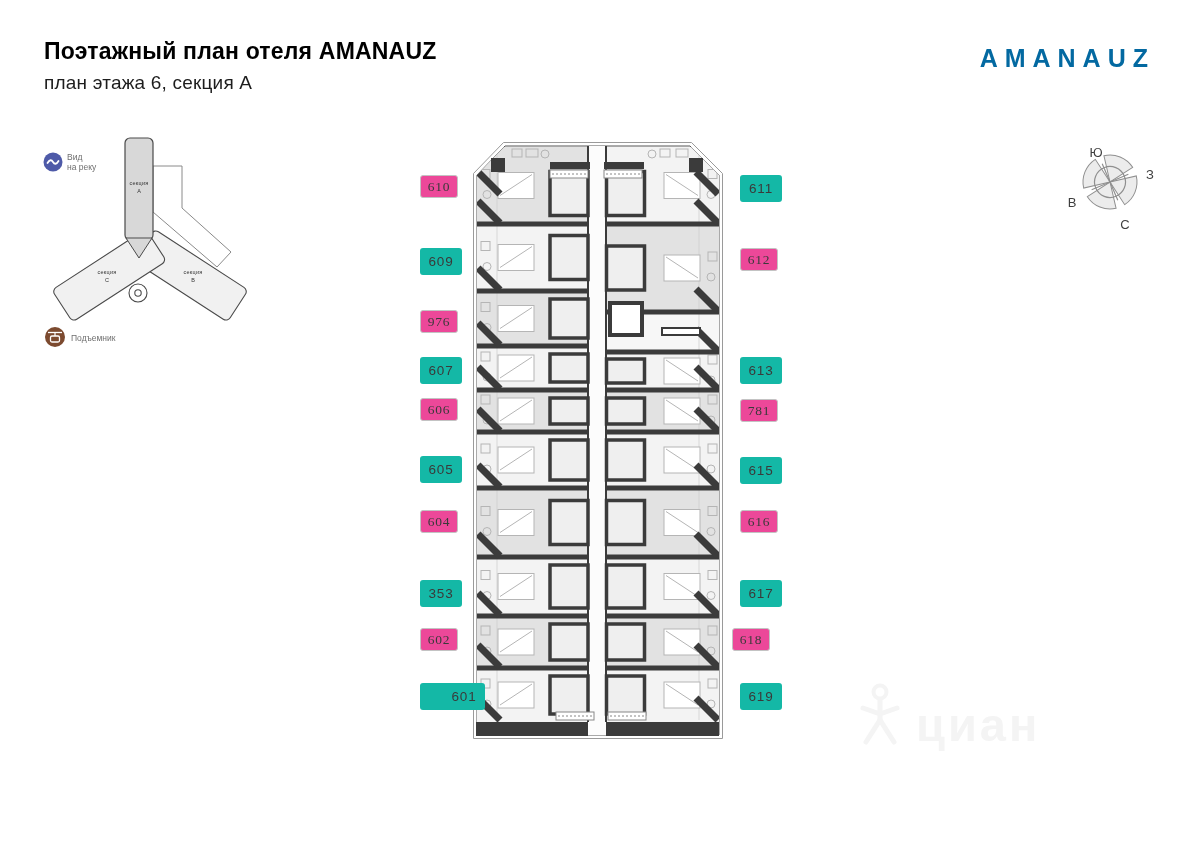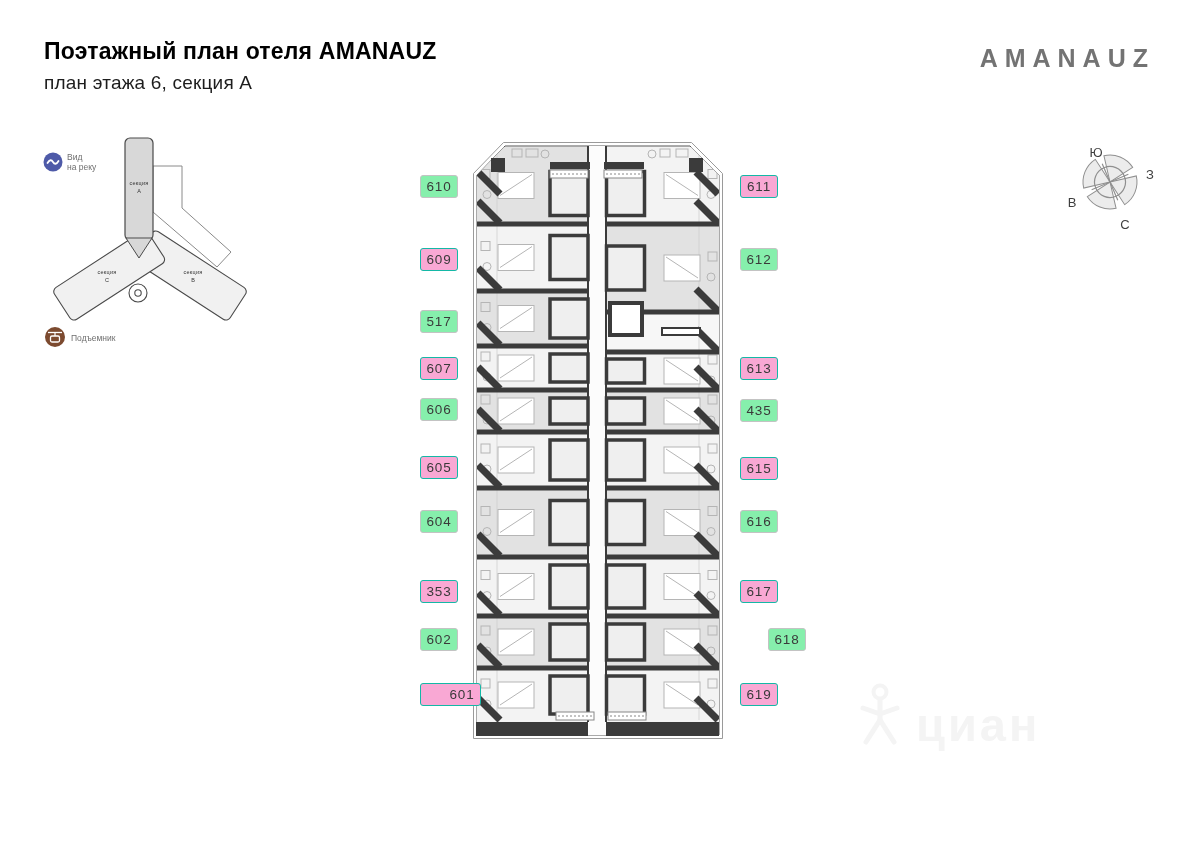--- a/index.html
+++ b/index.html
@@ -3,26 +3,26 @@
 <meta charset="utf-8">
 <style>
   html,body{margin:0;padding:0;background:#fff;}
   .canvas{position:relative;width:1199px;height:848px;background:#ffffff;overflow:hidden;
           font-family:"Liberation Sans",sans-serif;color:#1a1a1a;}
   
   .title-block{position:absolute;left:44px;top:38px;}
   .title-block h1{margin:0;font-size:23px;font-weight:700;letter-spacing:.2px;color:#000000;}
   .title-block h2{margin:7px 0 0 0;font-size:19px;font-weight:400;letter-spacing:.2px;color:#1d1d1d;}
   .brand{position:absolute;right:44px;top:44px;font-size:25px;font-weight:700;
-         letter-spacing:7px;color:#737373;}
+         letter-spacing:7px;color:#0369a1;}
   
   .chip{position:absolute;width:36px;height:21px;line-height:21px;text-align:center;
         font-size:13.5px;letter-spacing:.8px;color:#3a3a3a;border-radius:3px;}
-  .chip.gray{background:#86efac;border:1px solid #c3c3c3;}
-  .chip.white{background:#f9a8d4;border:1px solid #14b8a6;}
+  .chip.gray{background:#ec4899;border:1px solid #c3c3c3;font-family:Liberation Serif, serif;}
+  .chip.white{background:#14b8a6;border:3px solid #14b8a6;}
   
   .overview{position:absolute;left:35px;top:130px;}
   .compass{position:absolute;left:1062px;top:132px;}
   .plan{position:absolute;left:465px;top:138px;}
   svg text{font-family:"Liberation Sans",sans-serif;}
   
   .watermark{position:absolute;left:856px;top:682px;display:flex;align-items:flex-end;gap:12px;}
   .watermark .wm-text{font-size:47px;font-weight:700;letter-spacing:3px;color:#f4f4f4;line-height:1;}
 </style>
 </head>
@@ -347,36 +347,36 @@
         <rect x="608" y="712" width="38" height="8" fill="#fff" stroke="#888" stroke-width="1"></rect>
         <line x1="610" y1="716" x2="644" y2="716" stroke="#888" stroke-width="1" stroke-dasharray="2,2"></line>
         <rect x="476" y="722" width="112" height="14" fill="#3b3b3b"></rect>
         <rect x="606" y="722" width="113" height="14" fill="#3b3b3b"></rect>
       </g>
   </svg>
 
   <div id="chips">
       <div class="chip gray" style="left: 420px; top: 175px;">610</div>
       <div class="chip white" style="left: 420px; top: 248px;">609</div>
-      <div class="chip gray" style="left: 420px; top: 310px;">517</div>
+      <div class="chip gray" style="left: 420px; top: 310px;">976</div>
       <div class="chip white" style="left: 420px; top: 357px;">607</div>
       <div class="chip gray" style="left: 420px; top: 398px;">606</div>
       <div class="chip white" style="left: 420px; top: 456px;">605</div>
       <div class="chip gray" style="left: 420px; top: 510px;">604</div>
       <div class="chip white" style="left: 420px; top: 580px;">353</div>
       <div class="chip gray" style="left: 420px; top: 628px;">602</div>
       <div class="chip white" style="left: 420px; top: 683px; padding-left: 23px;">601</div>
       <div class="chip white" style="left: 740px; top: 175px;">611</div>
       <div class="chip gray" style="left: 740px; top: 248px;">612</div>
       <div class="chip white" style="left: 740px; top: 357px;">613</div>
-      <div class="chip gray" style="left: 740px; top: 399px;">435</div>
+      <div class="chip gray" style="left: 740px; top: 399px;">781</div>
       <div class="chip white" style="left: 740px; top: 441px; margin-top: 16px;">615</div>
       <div class="chip gray" style="left: 740px; top: 510px;">616</div>
       <div class="chip white" style="left: 740px; top: 580px;">617</div>
-      <div class="chip gray" style="left: 768px; top: 628px;">618</div>
+      <div class="chip gray" style="left: 732px; top: 628px;">618</div>
       <div class="chip white" style="left: 740px; top: 683px;">619</div>
     </div>
 
   <div class="watermark">
     <svg width="48" height="66" viewBox="0 0 48 66">
       <g stroke="#f4f4f4" fill="none" stroke-linecap="round">
         <circle cx="24" cy="10" r="6.5" stroke-width="4"></circle>
         <path d="M24 18 V38" stroke-width="5"></path>
         <path d="M7 26 L24 32 M41 26 L24 32" stroke-width="5"></path>
         <path d="M10 60 L24 38 L38 60" stroke-width="5"></path>

